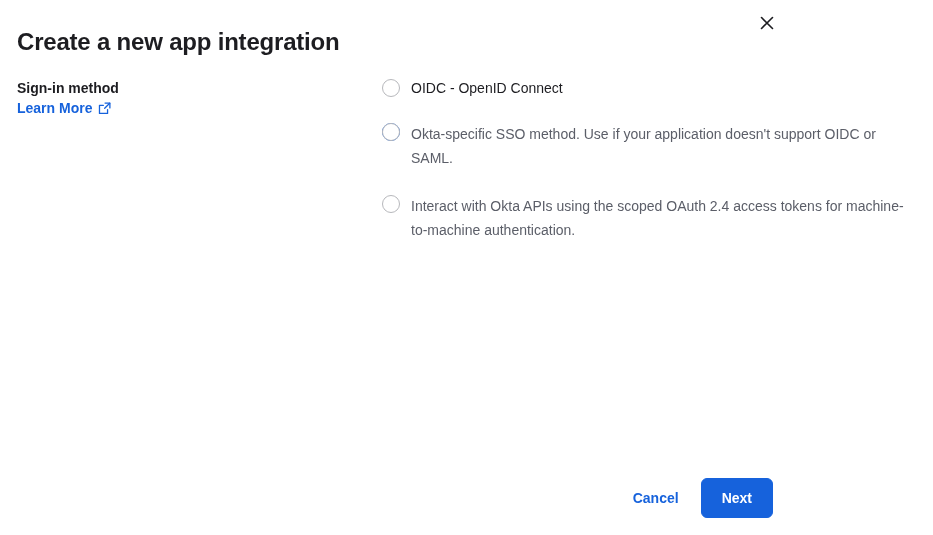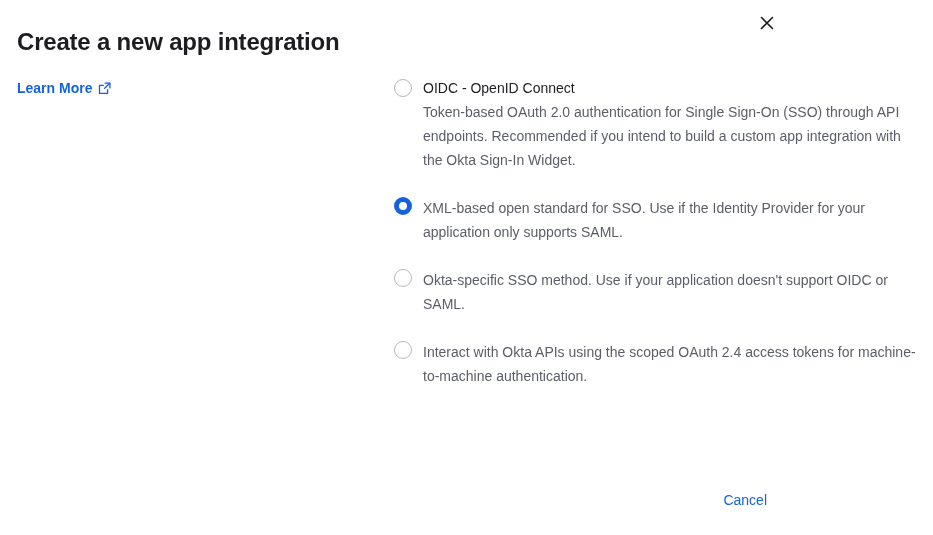--- a/index.html
+++ b/index.html
@@ -87,21 +87,21 @@
     font-weight: 700;
     color: #1662dc;
     text-decoration: none;
     cursor: pointer;
   }
   .learn-more .ext-icon { display: inline-flex; }
 
   
   .right-col {
     position: absolute;
-    left: 394px;
+    left: 382px;
     top: 0;
     width: 530px;
   }
 
   .radio-option {
     position: relative;
     padding-left: 29px;
     margin-bottom: 24px;
     cursor: pointer;
   }
@@ -149,21 +149,21 @@
     right: 17px;
     bottom: 17px;
     display: flex;
     align-items: center;
     gap: 16px;
   }
 
   .btn {
     font-family: "Liberation Sans", sans-serif;
     font-size: 14px;
-    font-weight: 400;
+    font-weight: 700;
     cursor: pointer;
     box-sizing: border-box;
   }
 
   .btn-cancel {
     background: transparent;
     border: none;
     color: #1662dc;
     padding: 8px 6px;
     line-height: 20px;
@@ -190,55 +190,55 @@
         <path d="M1.5 1.5 L12.5 12.5 M12.5 1.5 L1.5 12.5" stroke="#1d1d21" stroke-width="1.6" stroke-linecap="round" fill="none"></path>
       </svg>
     </span>
   </button>
 
   <h1 class="dialog-title">Create a new app integration</h1>
 
   <div class="dialog-body">
 
     <div class="left-col">
+      <p class="field-label">Sign-in method</p>
       <a class="learn-more">
         <span>Learn More</span>
         <span class="ext-icon">
           <svg width="13" height="13" viewBox="0 0 14 14" aria-hidden="true">
             <path d="M7.6 1.2 H12.8 V6.4" stroke="#1662dc" stroke-width="1.4" fill="none" stroke-linecap="round" stroke-linejoin="round"></path>
             <path d="M12.6 1.4 L7.2 6.8" stroke="#1662dc" stroke-width="1.4" fill="none" stroke-linecap="round"></path>
             <path d="M10.3 8.2 V12.3 H1.6 V3.6 H5.8" stroke="#1662dc" stroke-width="1.4" fill="none" stroke-linecap="round" stroke-linejoin="round"></path>
           </svg>
         </span>
       </a>
     </div>
 
     <div class="right-col">
 
       <div class="radio-option">
         <span class="radio-mark"></span>
         <p class="radio-title">OIDC - OpenID Connect</p>
-        <p class="radio-desc">Token-based OAuth 2.0 authentication for Single Sign-On (SSO) through API endpoints. Recommended if you intend to build a custom app integration with the Okta Sign-In Widget.</p>
       </div>
 
       <div class="radio-option selected">
         <span class="radio-mark"></span>
-        <p class="radio-desc">XML-based open standard for SSO. Use if the Identity Provider for your application only supports SAML.</p>
       </div>
 
       <div class="radio-option">
         <span class="radio-mark"></span>
         <p class="radio-desc">Okta-specific SSO method. Use if your application doesn't support OIDC or SAML.</p>
       </div>
 
       <div class="radio-option">
         <span class="radio-mark"></span>
         <p class="radio-desc">Interact with Okta APIs using the scoped OAuth 2.4 access tokens for machine-to-machine authentication.</p>
       </div>
 
     </div>
   </div>
 
   <div class="dialog-footer">
     <button class="btn btn-cancel">Cancel</button>
+    <button class="btn btn-primary">Next</button>
   </div>
 
 </div>
 
 </body></html>

